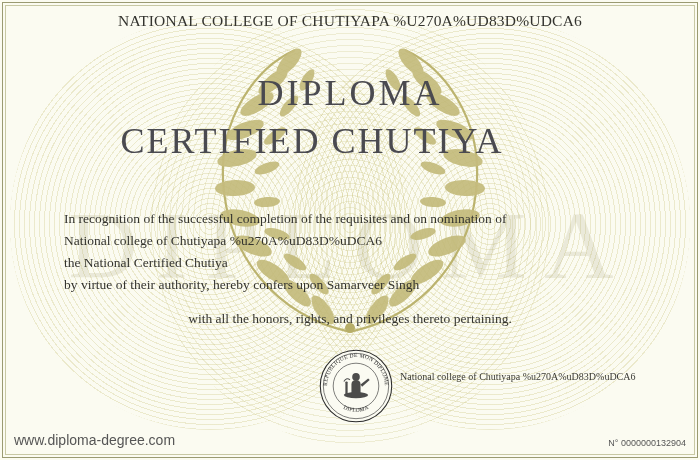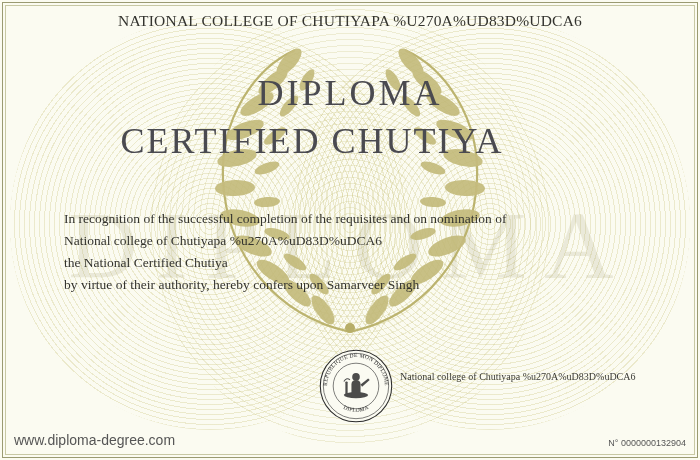--- a/index.html
+++ b/index.html
@@ -248,20 +248,21 @@
   <div class="title-1">DIPLOMA</div>
   <div class="title-2">CERTIFIED CHUTIYA</div>
 
   <div class="body-block">
     <div class="line">In recognition of the successful completion of the requisites and on nomination of</div>
     <div class="line">National college of Chutiyapa %u270A%uD83D%uDCA6</div>
     <div class="line">the National Certified Chutiya</div>
     <div class="line">by virtue of their authority, hereby confers upon Samarveer Singh</div>
   </div>
 
+  <div class="honors">with all the honors, rights, and privileges thereto pertaining.</div>
 
   <div class="sig-right">National college of Chutiyapa %u270A%uD83D%uDCA6</div>
 
   <svg class="seal" viewBox="0 0 100 100">
     <defs>
       <path id="sealTopArc" d="M 12,50 A 38,38 0 0 1 88,50"></path>
       <path id="sealBotArc" d="M 16,50 A 34,34 0 0 0 84,50"></path>
     </defs>
     <circle cx="50" cy="50" r="47" fill="#fbfbf2" stroke="#2b2b2b" stroke-width="1.4"></circle>
     <circle cx="50" cy="50" r="43" fill="none" stroke="#2b2b2b" stroke-width="0.8"></circle>

